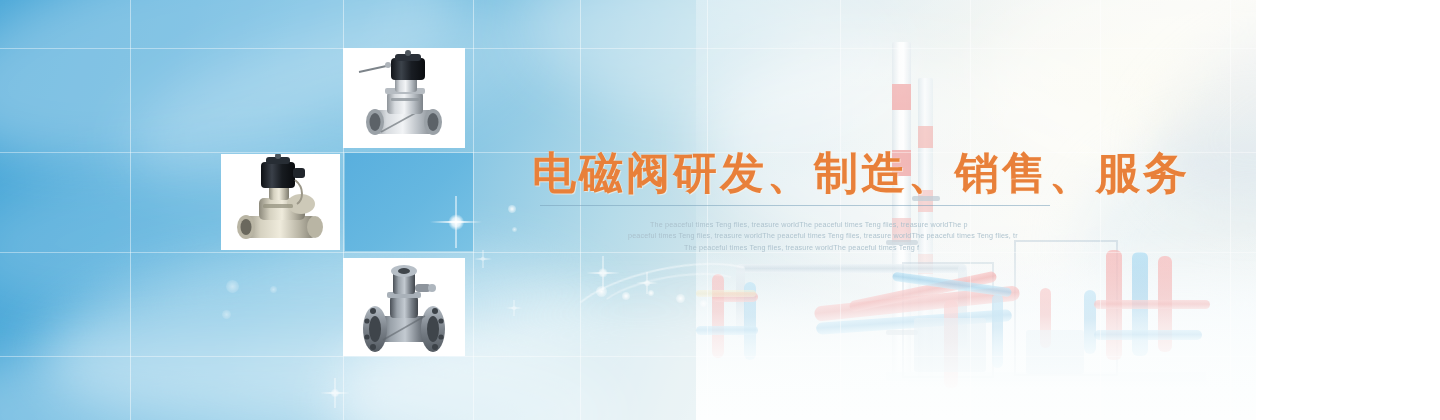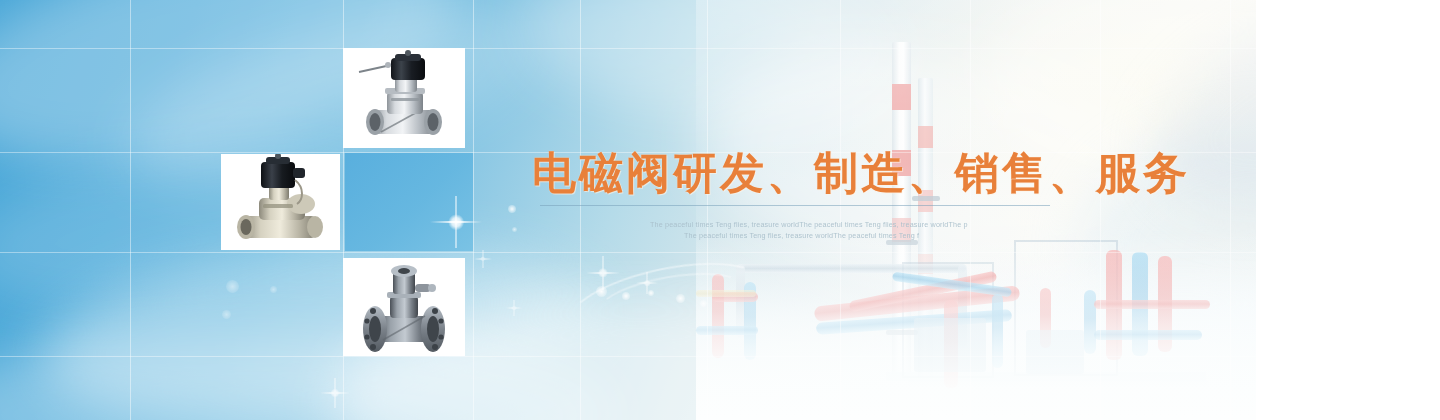--- a/index.html
+++ b/index.html
@@ -373,17 +373,18 @@
 
     <div class="swoosh" style="left:566px; top:268px; width:200px; height:70px; transform:rotate(-12deg); opacity:.6;"></div>
     <div class="swoosh" style="left:596px; top:276px; width:150px; height:48px; transform:rotate(-10deg); opacity:.45;"></div>
   </div>
 
   <div class="copy">
     <div class="headline">电磁阀研发、制造、销售、服务</div>
     <div class="rule"></div>
     <div class="fineprint">
       <div class="fp-line fp-1">The peaceful times Teng flies, treasure worldThe peaceful times Teng flies, treasure worldThe p</div>
+      <div class="fp-line fp-2">peaceful times Teng flies, treasure worldThe peaceful times Teng flies, treasure worldThe peaceful times Teng flies, tr</div>
       <div class="fp-line fp-3">The peaceful times Teng flies, treasure worldThe peaceful times Teng f</div>
     </div>
   </div>
 
 </div>
 
 </body></html>

